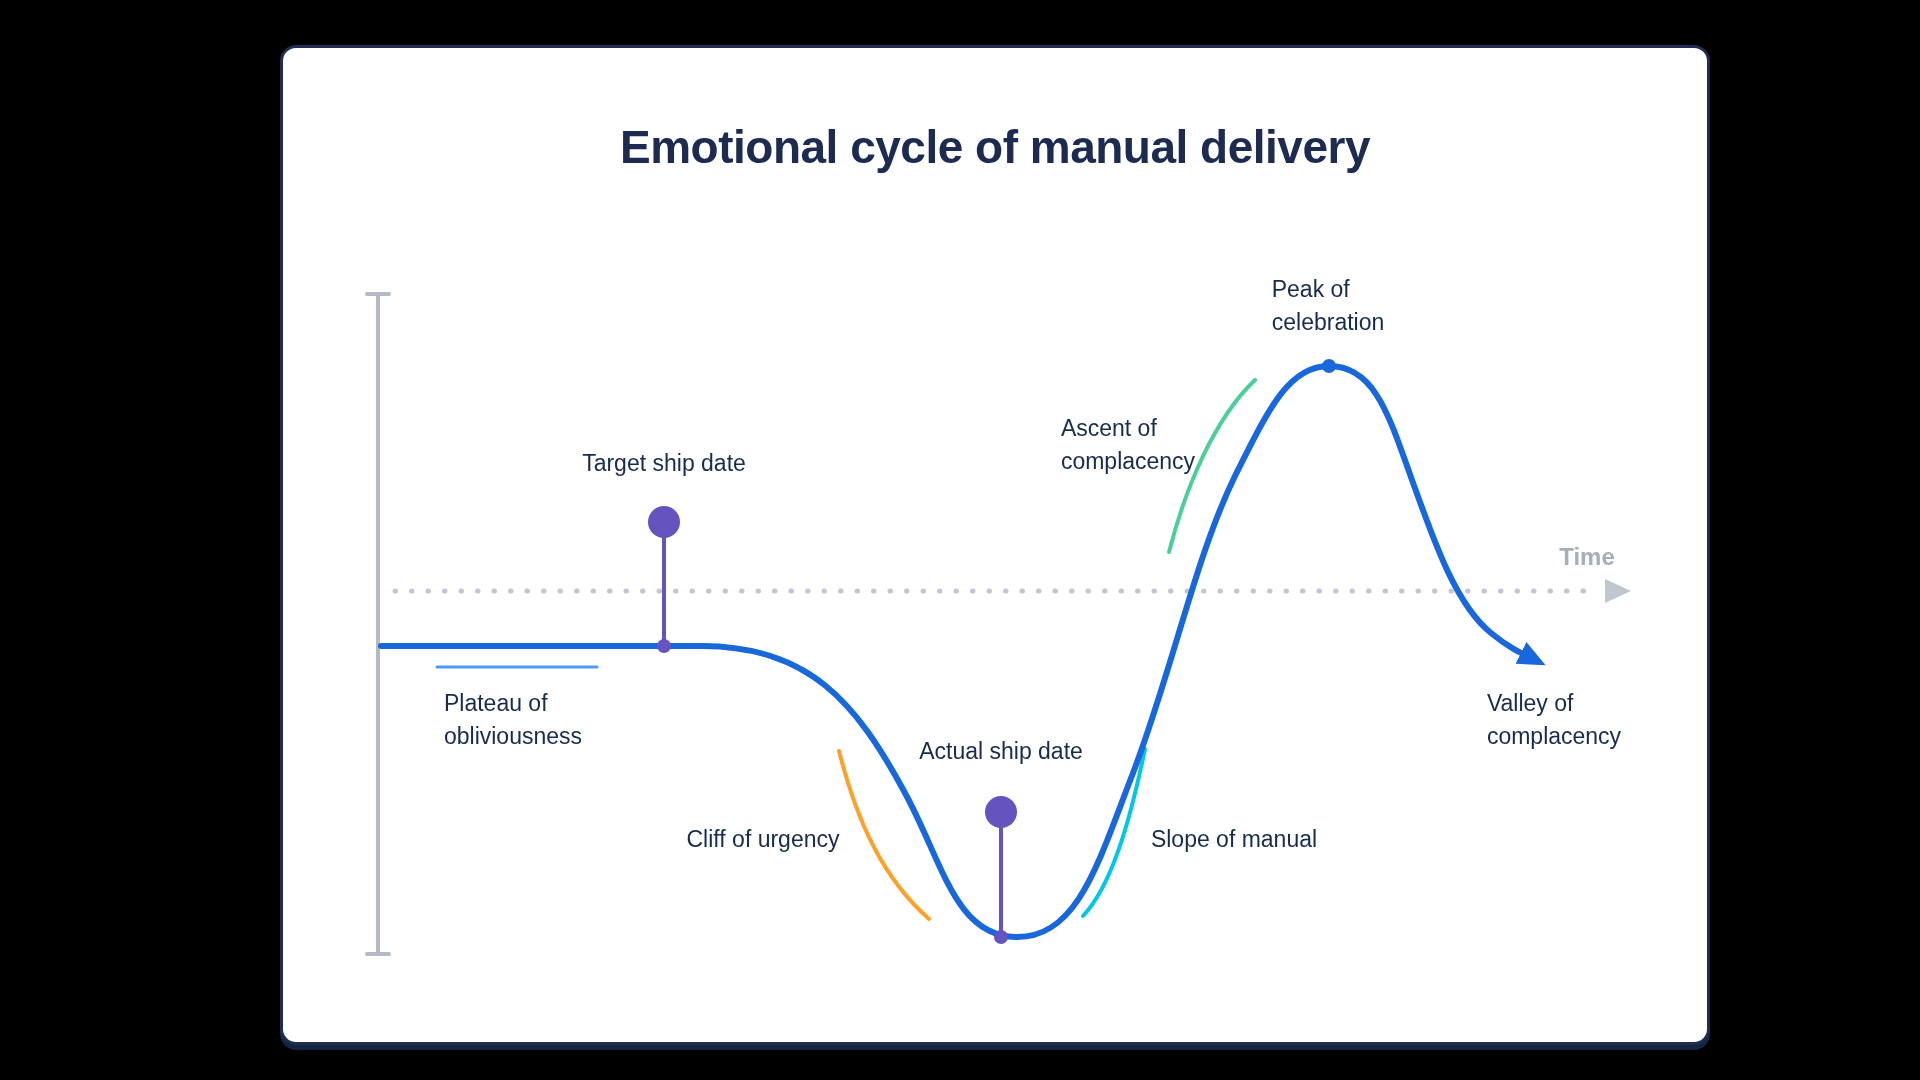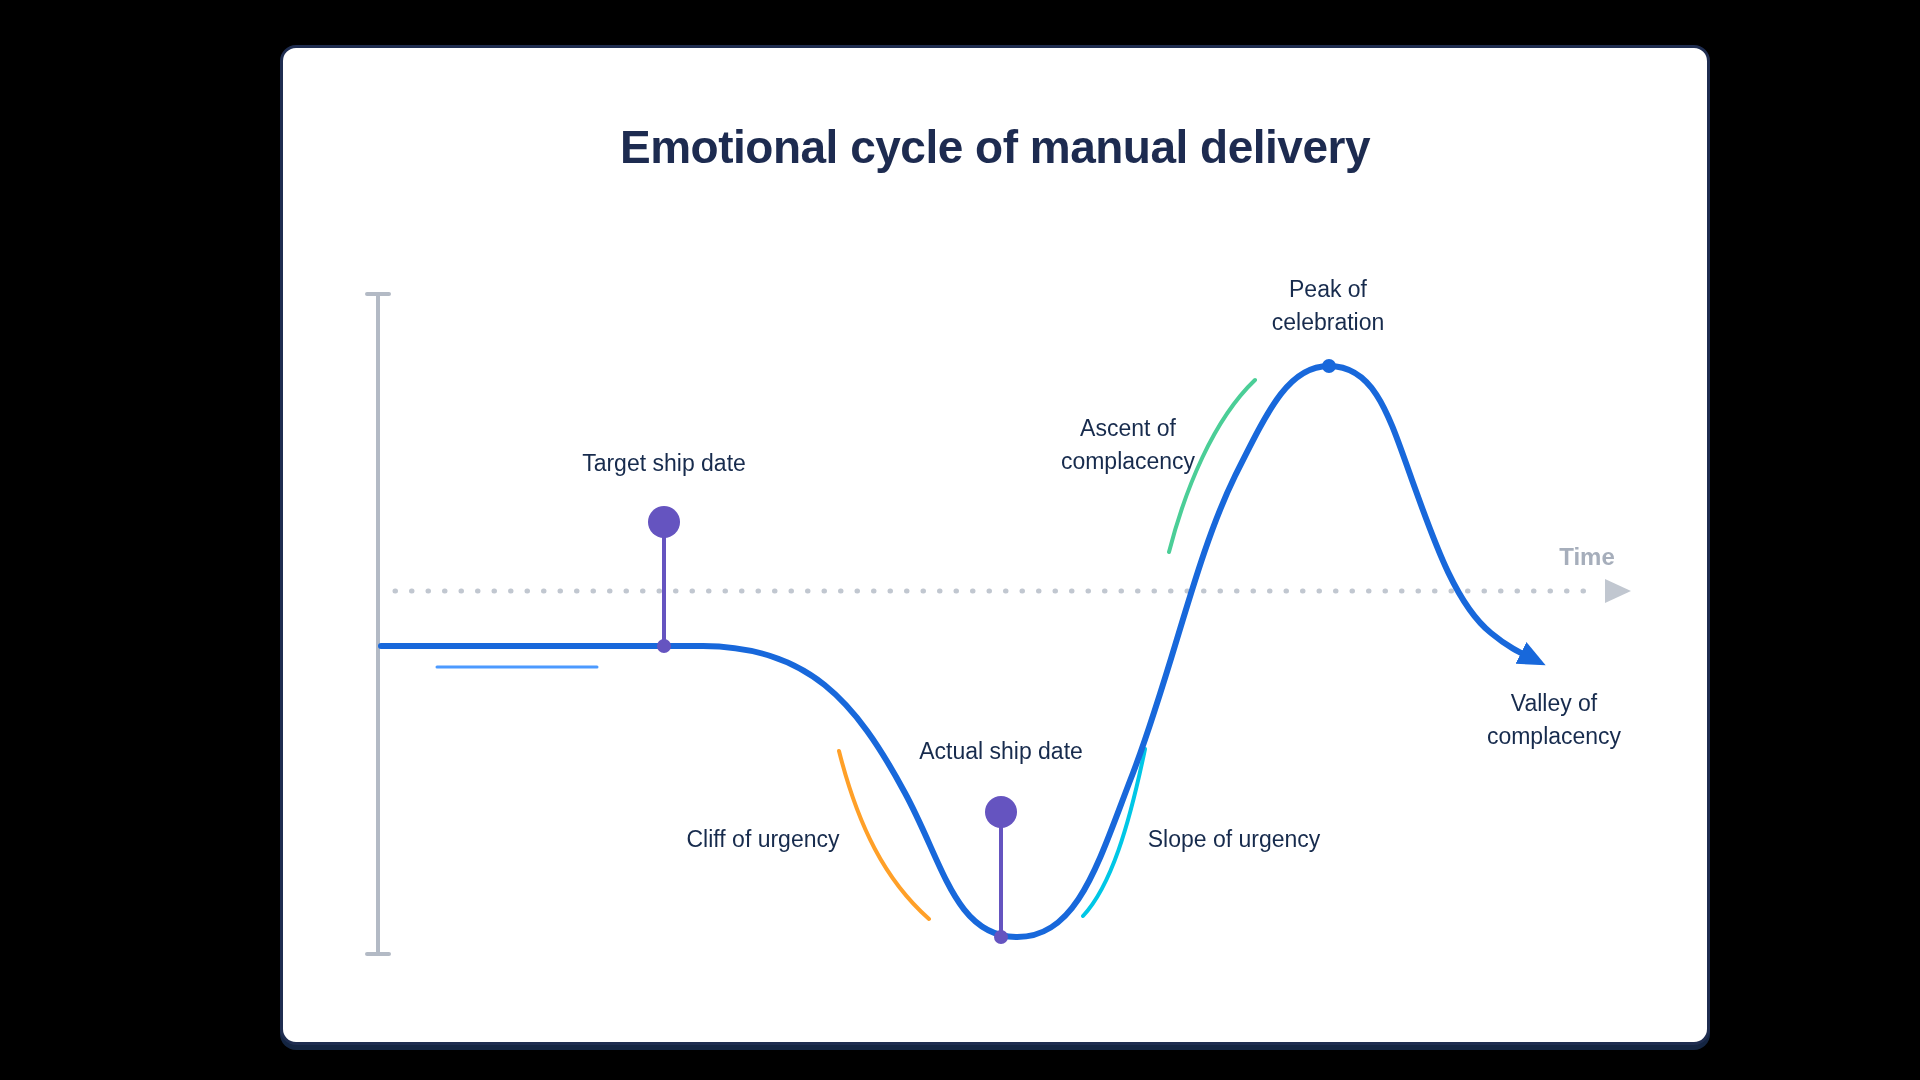--- a/index.html
+++ b/index.html
@@ -45,21 +45,21 @@
   .diagram-svg {
     position: absolute;
     left: 0;
     top: 0;
     width: 1430px;
     height: 1000px;
   }
   .label {
     position: absolute;
     transform: translate(-50%, -50%);
-    text-align: center;
+    text-align: left;
     white-space: nowrap;
     color: #172b4d;
     font-size: 23px;
     font-weight: 500;
     line-height: 33px;
   }
   .label .ln { display: block; }
   .time-label {
     color: #a6aebb;
     font-weight: 700;
@@ -113,28 +113,32 @@
         <circle cx="381" cy="598" r="7" fill="#6554c0"></circle>
       </g>
 
       <g>
         <line x1="718" y1="779" x2="718" y2="883" stroke-width="4" stroke-linecap="round" stroke="#6554c0"></line>
         <circle cx="718" cy="764" r="16" fill="#6554c0"></circle>
         <circle cx="718" cy="889" r="7" fill="#6554c0"></circle>
       </g>
     </svg>
 
+    <div class="label" style="left:230px; top:672px">
+      <span class="ln">Plateau of</span>
+      <span class="ln">obliviousness</span>
+    </div>
 
     <div class="label" style="left:381px; top:415px">Target ship date</div>
 
     <div class="label" style="left:480px; top:791px">Cliff of urgency</div>
 
     <div class="label" style="left:718px; top:703px">Actual ship date</div>
 
-    <div class="label" style="left:951px; top:791px">Slope of urgency</div>
+    <div class="label" style="left:951px; top:791px">Slope of manual</div>
 
     <div class="label" style="left:845px; top:397px">
       <span class="ln">Ascent of</span>
       <span class="ln">complacency</span>
     </div>
 
     <div class="label" style="left:1045px; top:258px">
       <span class="ln">Peak of</span>
       <span class="ln">celebration</span>
     </div>

